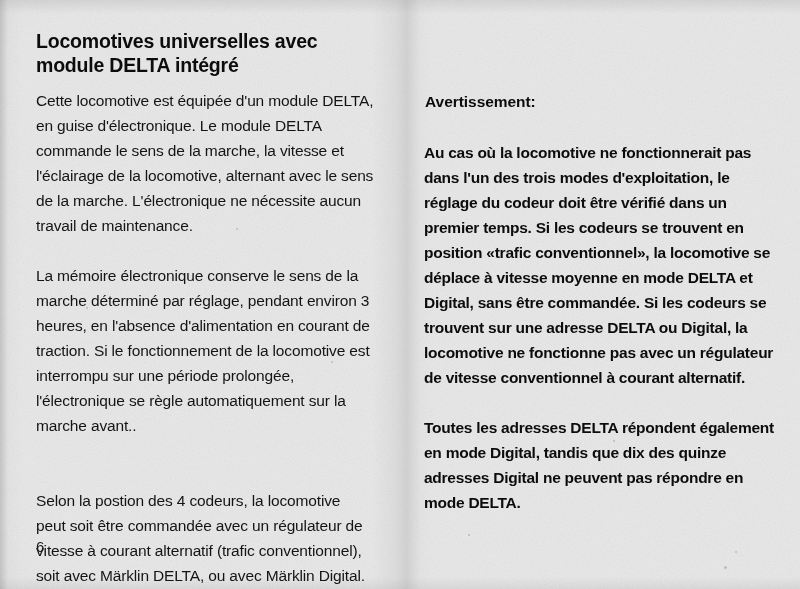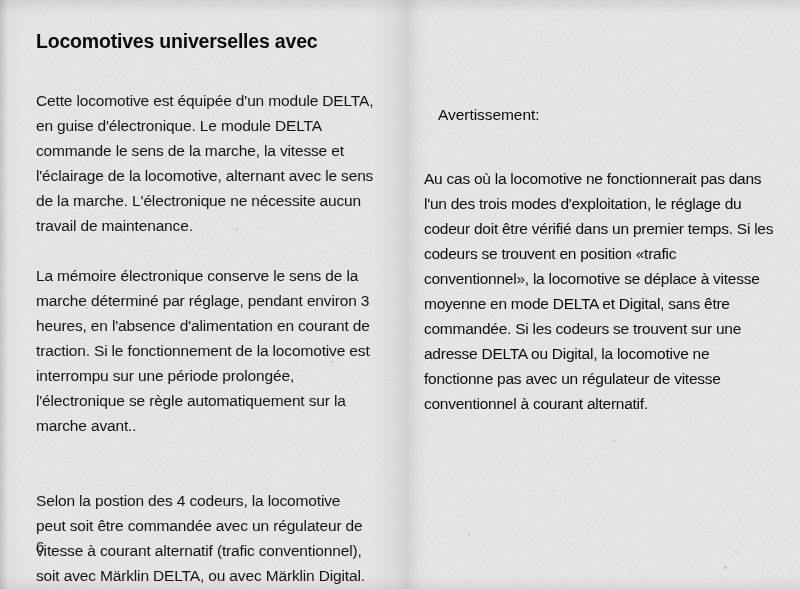--- a/index.html
+++ b/index.html
@@ -66,39 +66,39 @@
     width: 340px;
     margin: 0;
     font-size: 19.5px;
     font-weight: bold;
     line-height: 24px;
     letter-spacing: -0.2px;
     color: #0c0c0c;
   }
 
   .section-heading {
-    margin: 14px;
+    margin: 1px;
     font-size: 15.5px;
-    font-weight: normal;
+    font-weight: bold;
     line-height: 25px;
     letter-spacing: -0.05px;
     color: #0c0c0c;
   }
 
   .para {
     margin: 0;
     font-size: 15.5px;
     line-height: 25px;
     letter-spacing: -0.15px;
     color: #141414;
     white-space: pre-line;
   }
 
   .para.bold {
-    font-weight: normal;
+    font-weight: bold;
     letter-spacing: -0.25px;
     color: #0c0c0c;
   }
 
   .spacer { height: 25px; }
 
   .page-number {
     position: absolute;
     left: 36px;
     top: 538px;
@@ -127,36 +127,37 @@
       <feColorMatrix type="saturate" values="0"></feColorMatrix>
       <feComponentTransfer>
         <feFuncA type="linear" slope="0.30"></feFuncA>
       </feComponentTransfer>
     </filter>
     <rect width="800" height="589" filter="url(#noiseFilter)"></rect>
   </svg>
 
   <div id="gutter"></div>
 
-  <h1 class="doc-title"><span>Locomotives universelles avec</span><br></h1>
+  <h1 class="doc-title"><span>Locomotives universelles avec</span><br><span>module DELTA intégré</span></h1>
 
   <div id="col-left" class="column" style="top:88px;">
     <p class="para">Cette locomotive est équipée d'un module DELTA, en guise d'électronique. Le module DELTA commande le sens de la marche, la vitesse et l'éclairage de la locomotive, alternant avec le sens de la marche. L'électronique ne nécessite aucun travail de maintenance.</p>
     <div class="spacer"></div>
     <p class="para">La mémoire électronique conserve le sens de la marche déterminé par réglage, pendant environ 3 heures, en l'absence d'alimentation en courant de traction. Si le fonctionnement de la locomotive est interrompu sur une période prolongée, l'électronique se règle automatiquement sur la marche avant..</p>
     <div class="spacer"></div>
     <div class="spacer"></div>
     <p class="para">Selon la postion des 4 codeurs, la locomotive peut soit être commandée avec un régulateur de vitesse à courant alternatif (trafic conventionnel), soit avec Märklin DELTA, ou avec Märklin Digital.</p>
   </div>
 
   <div id="col-right" class="column" style="top:88px;">
     <h2 class="section-heading">Avertissement:</h2>
     <div class="spacer"></div>
     <p class="para bold">Au cas où la locomotive ne fonctionnerait pas dans l'un des trois modes d'exploitation, le réglage du codeur doit être vérifié dans un premier temps. Si les codeurs se trouvent en position «trafic conventionnel», la locomotive se déplace à vitesse moyenne en mode DELTA et Digital, sans être commandée. Si les codeurs se trouvent sur une adresse DELTA ou Digital, la locomotive ne fonctionne pas avec un régulateur de vitesse conventionnel à courant alternatif.</p>
     <div class="spacer"></div>
+    <p class="para bold">Toutes les adresses DELTA répondent également en mode Digital, tandis que dix des quinze adresses Digital ne peuvent pas répondre en mode DELTA.</p>
     <div class="spacer"></div>
   </div>
 
   <div class="page-number">6</div>
 
   <div class="speck" style="left:236px;top:228px;width:2px;height:2px;"></div>
   <div class="speck" style="left:331px;top:361px;width:2px;height:2px;"></div>
   <div class="speck" style="left:735px;top:551px;width:2px;height:2px;"></div>
   <div class="speck" style="left:724px;top:566px;width:3px;height:3px;"></div>
   <div class="speck" style="left:613px;top:440px;width:2px;height:2px;"></div>

